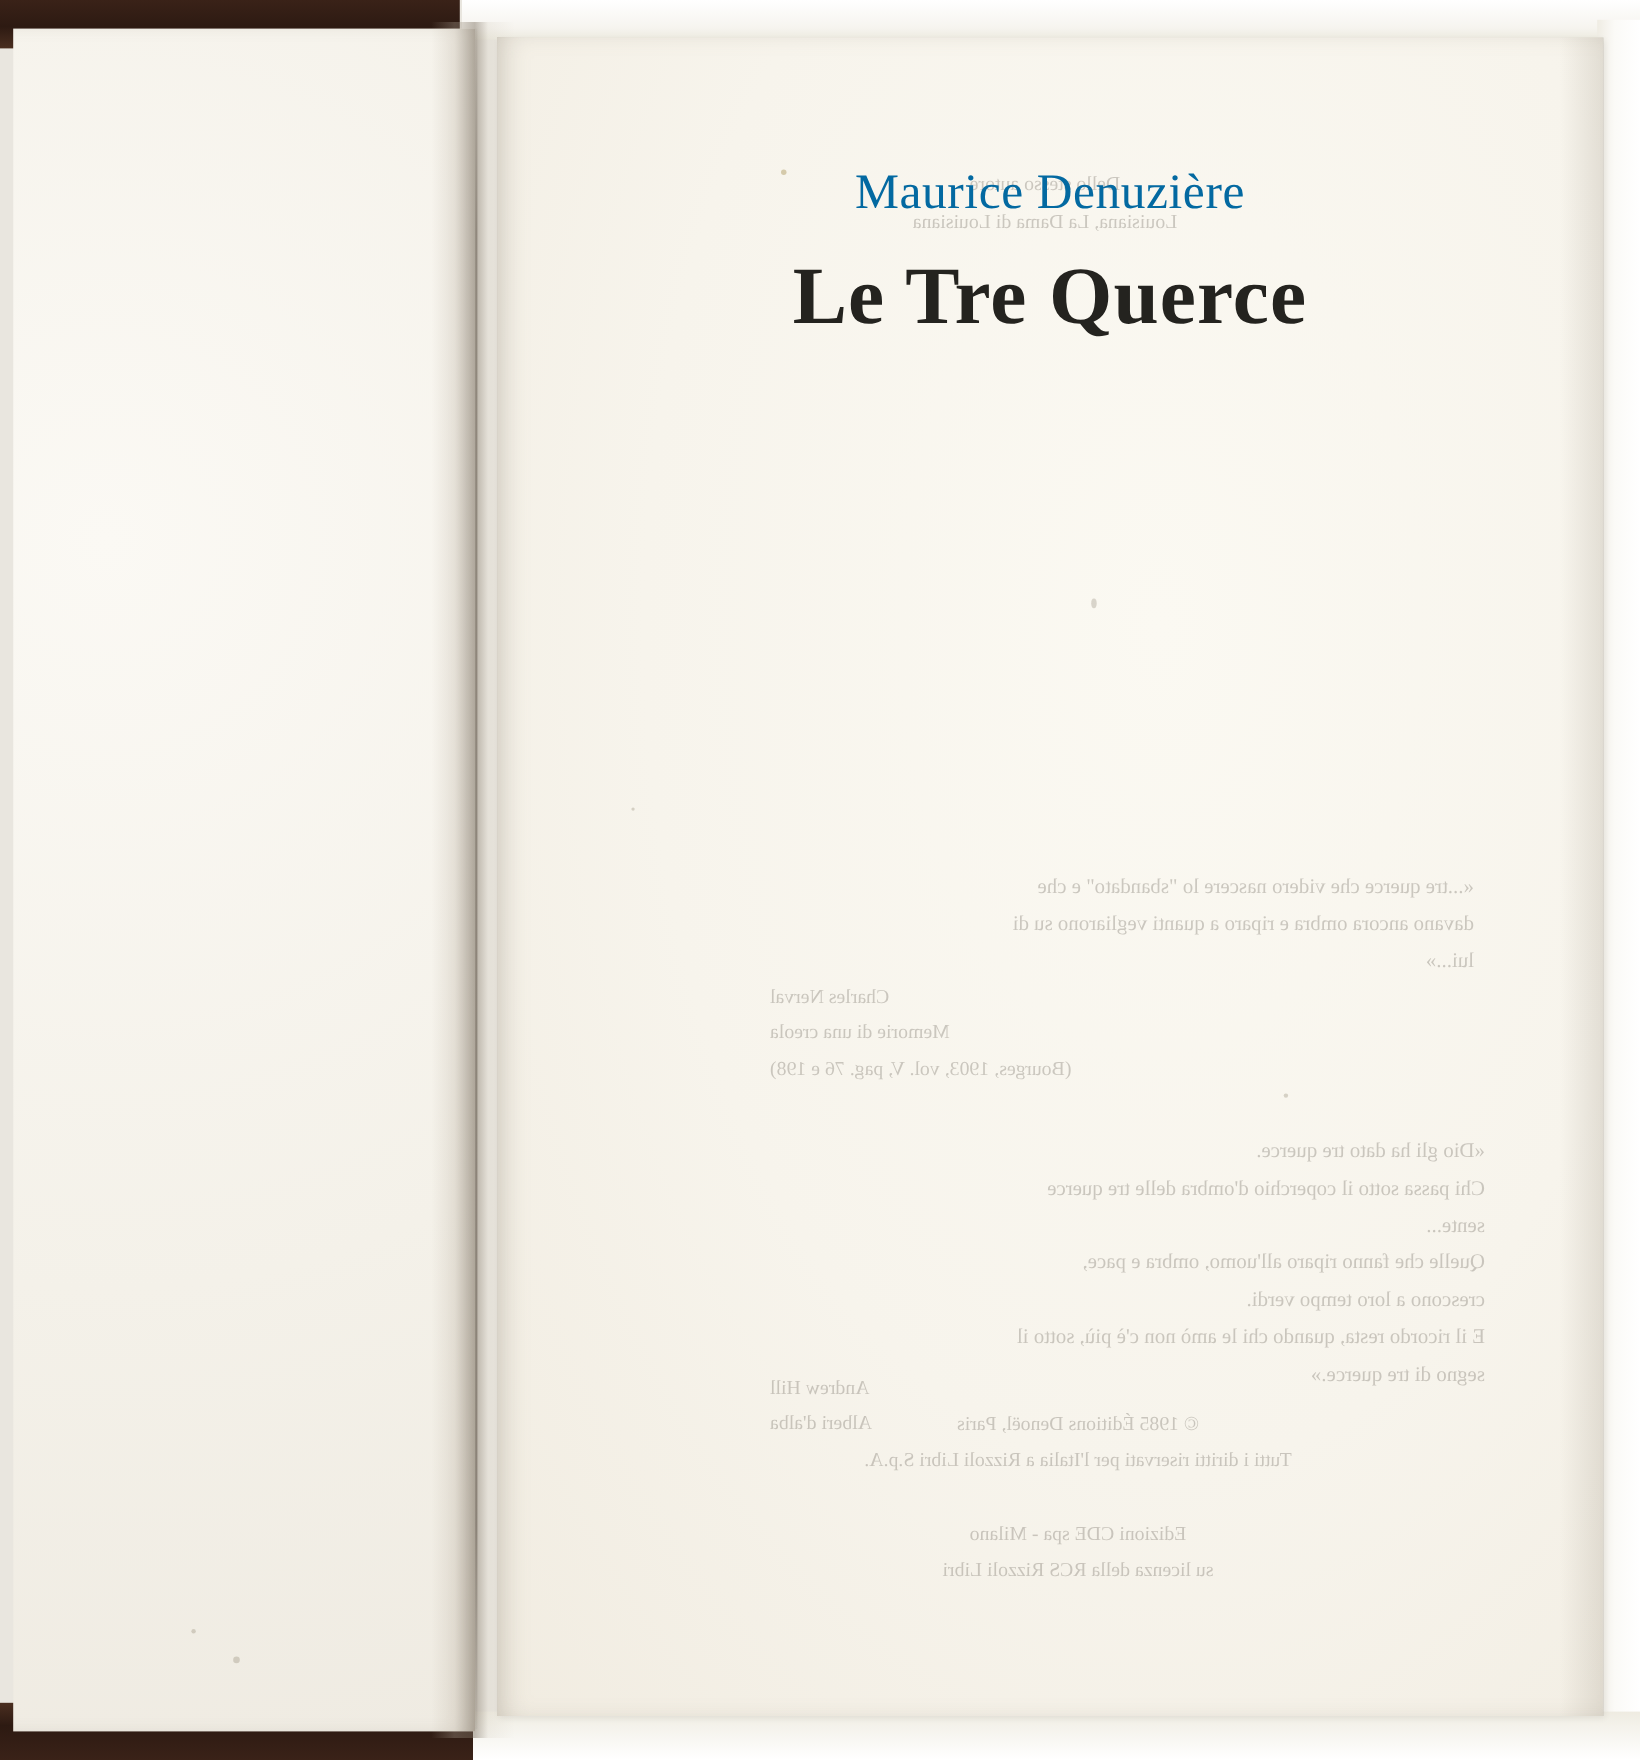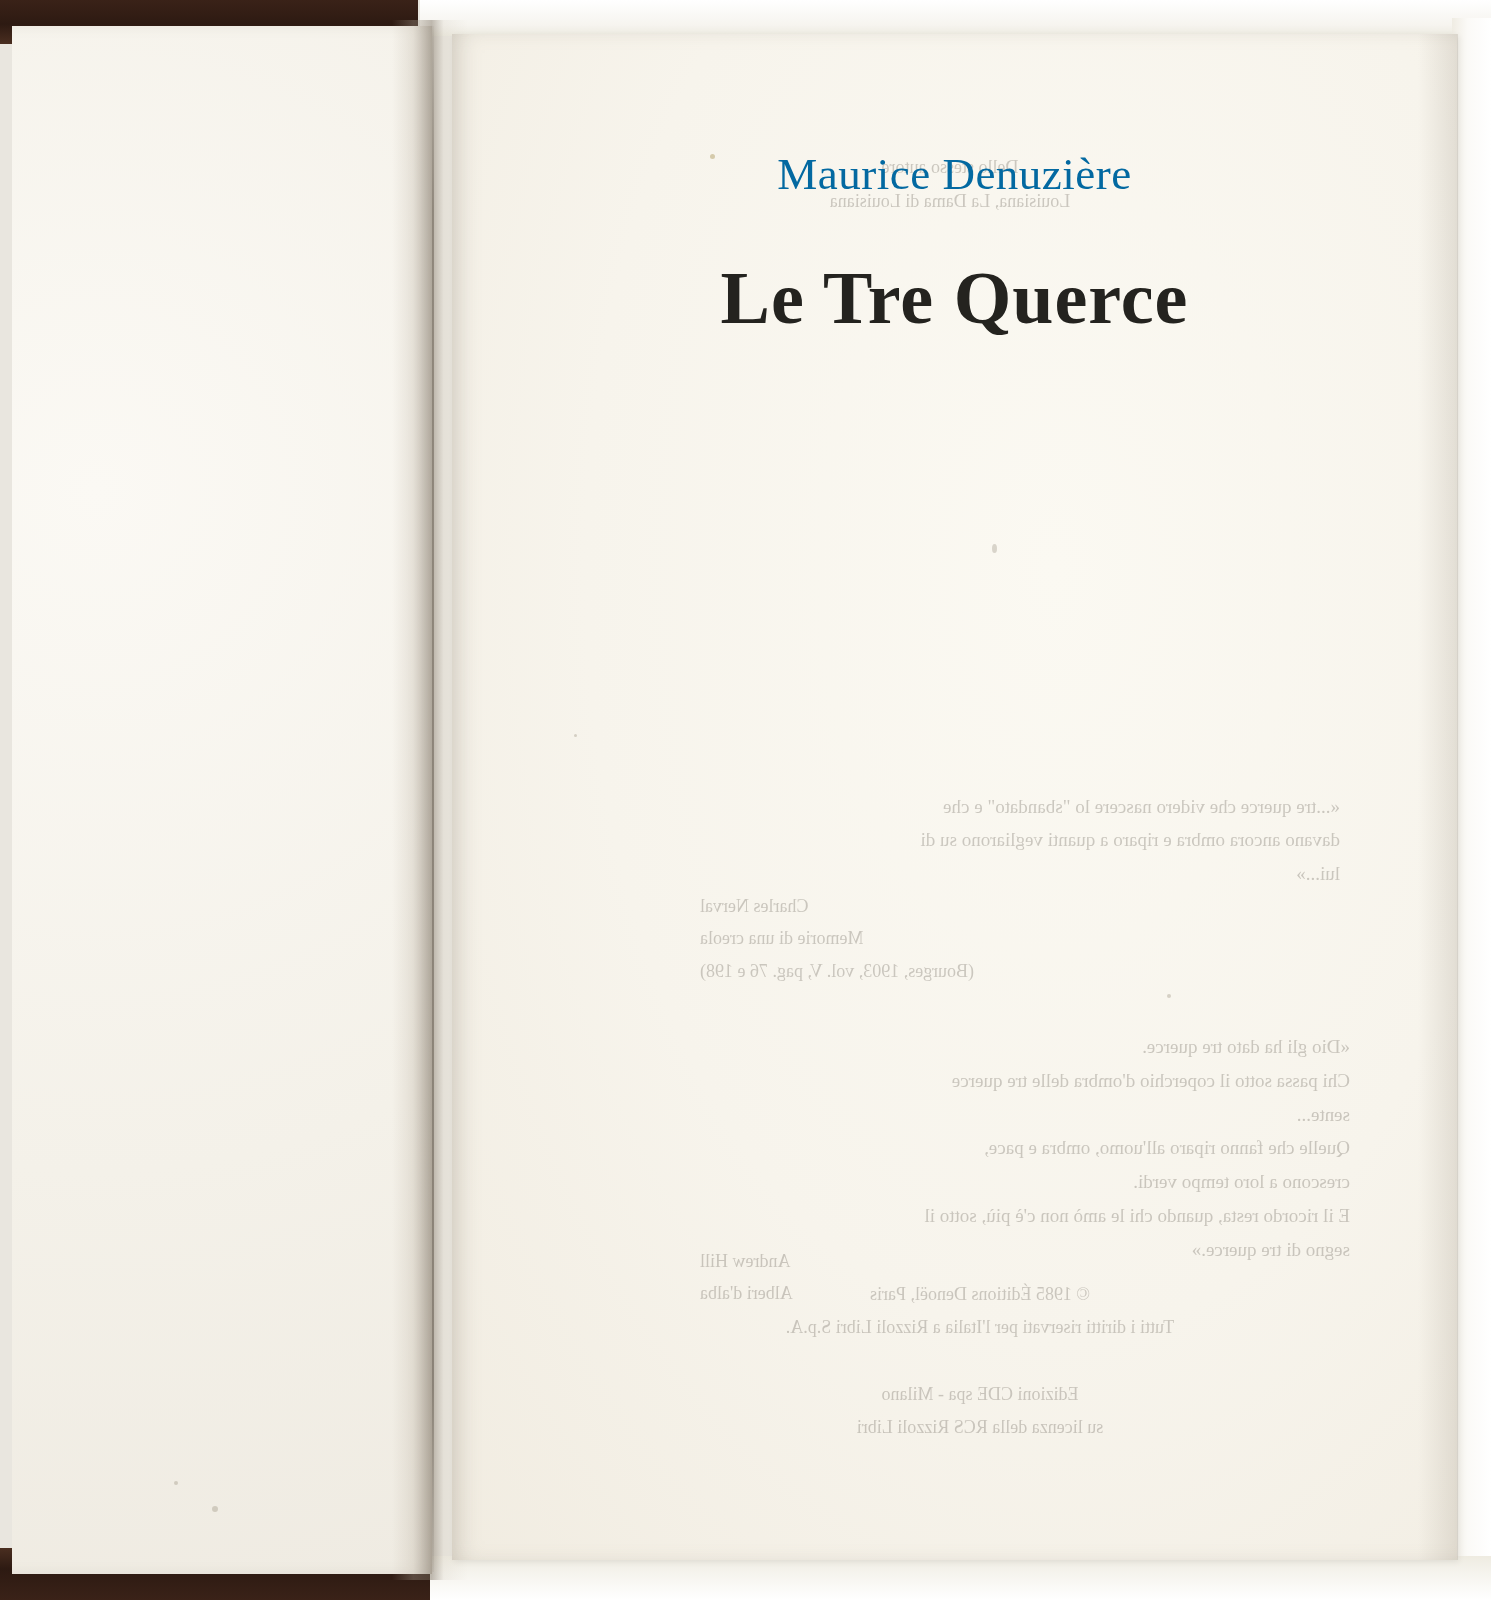--- a/index.html
+++ b/index.html
@@ -124,21 +124,21 @@
     font-weight: 400;
     color: #0369a1;
     margin: 0;
     line-height: 1.1;
   }
   .book-title {
     font-size: 74px;
     font-weight: 700;
     letter-spacing: 1px;
     color: #24231f;
-    margin: 60px 0 0 0;
+    margin: 32px 0 0 0;
     line-height: 1.05;
   }
 
   
   .showthrough {
     position: absolute;
     color: rgba(95,90,78,0.30);
     transform: scaleX(-1);
     font-family: "Liberation Serif", serif;
     white-space: pre-line;

